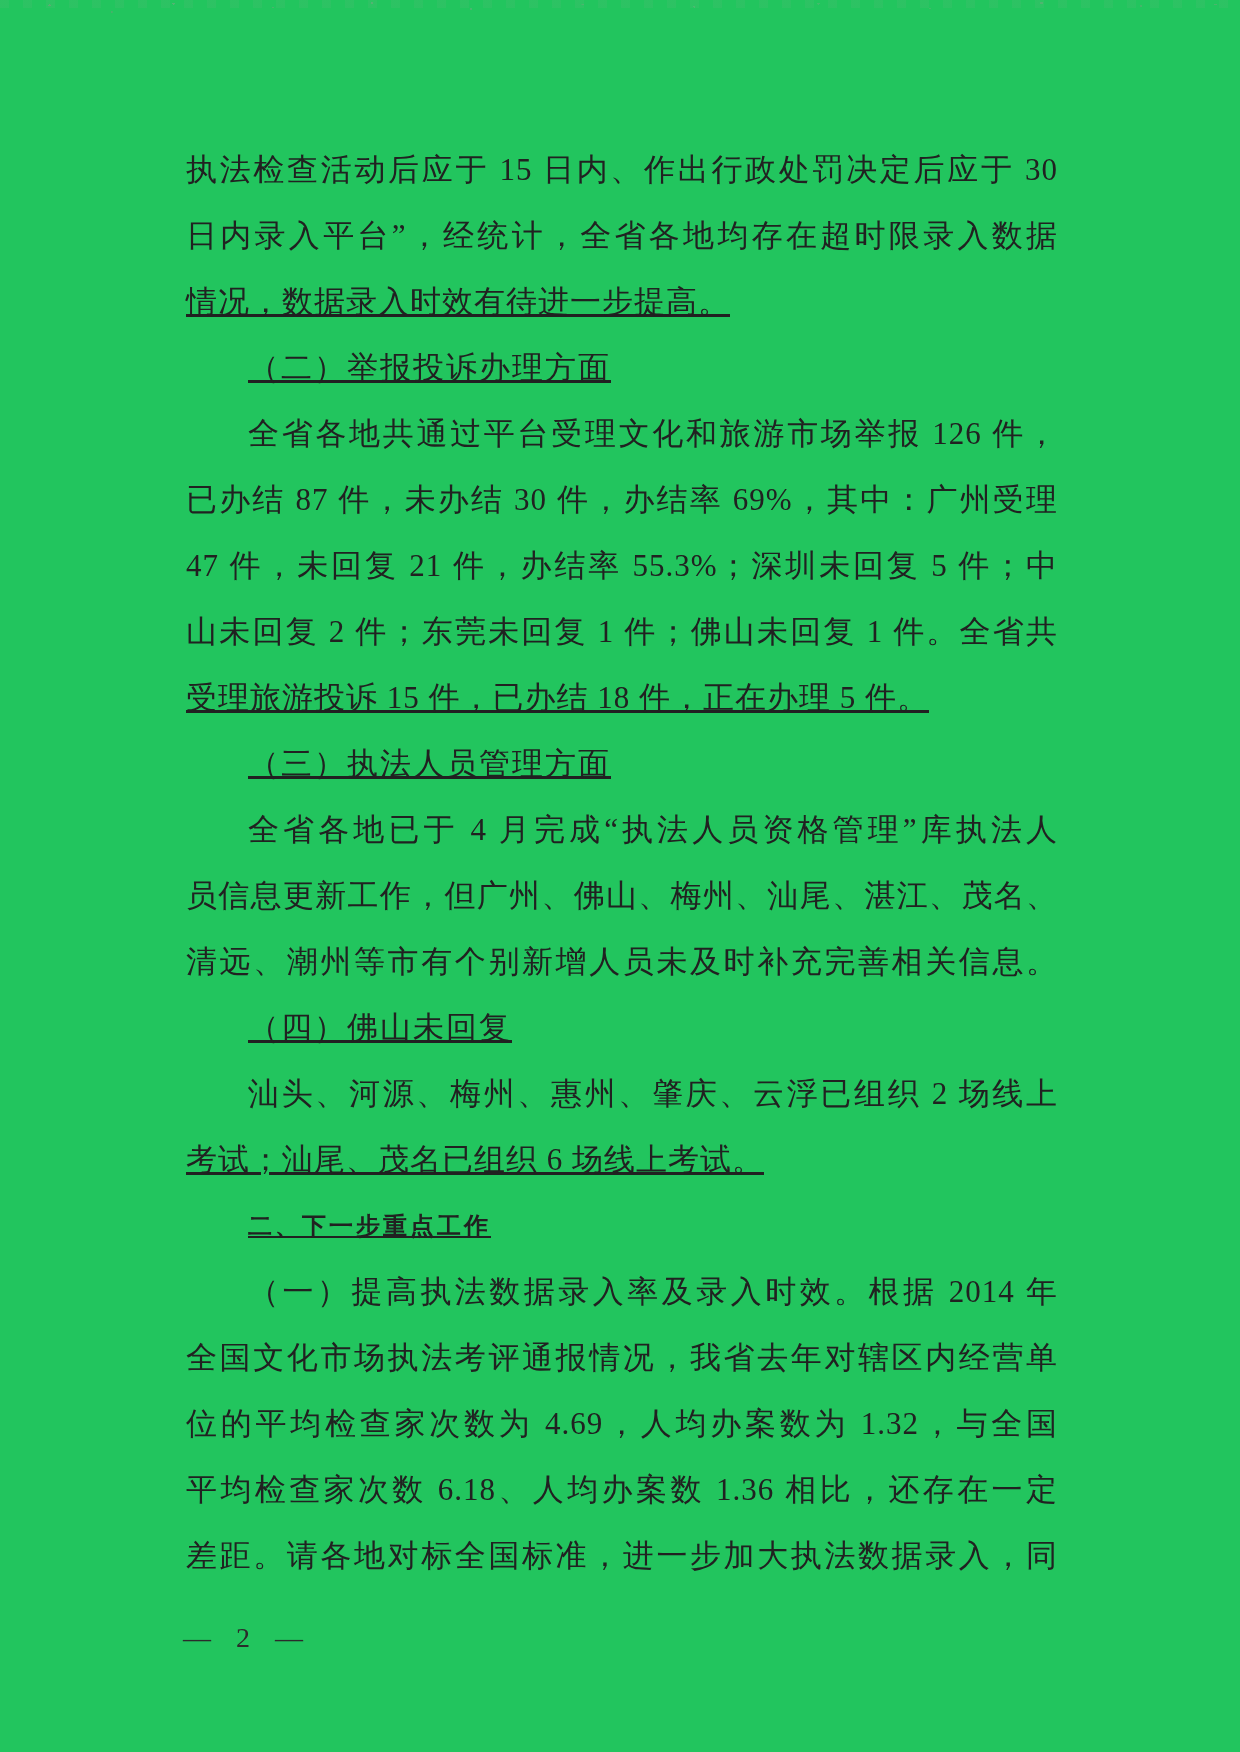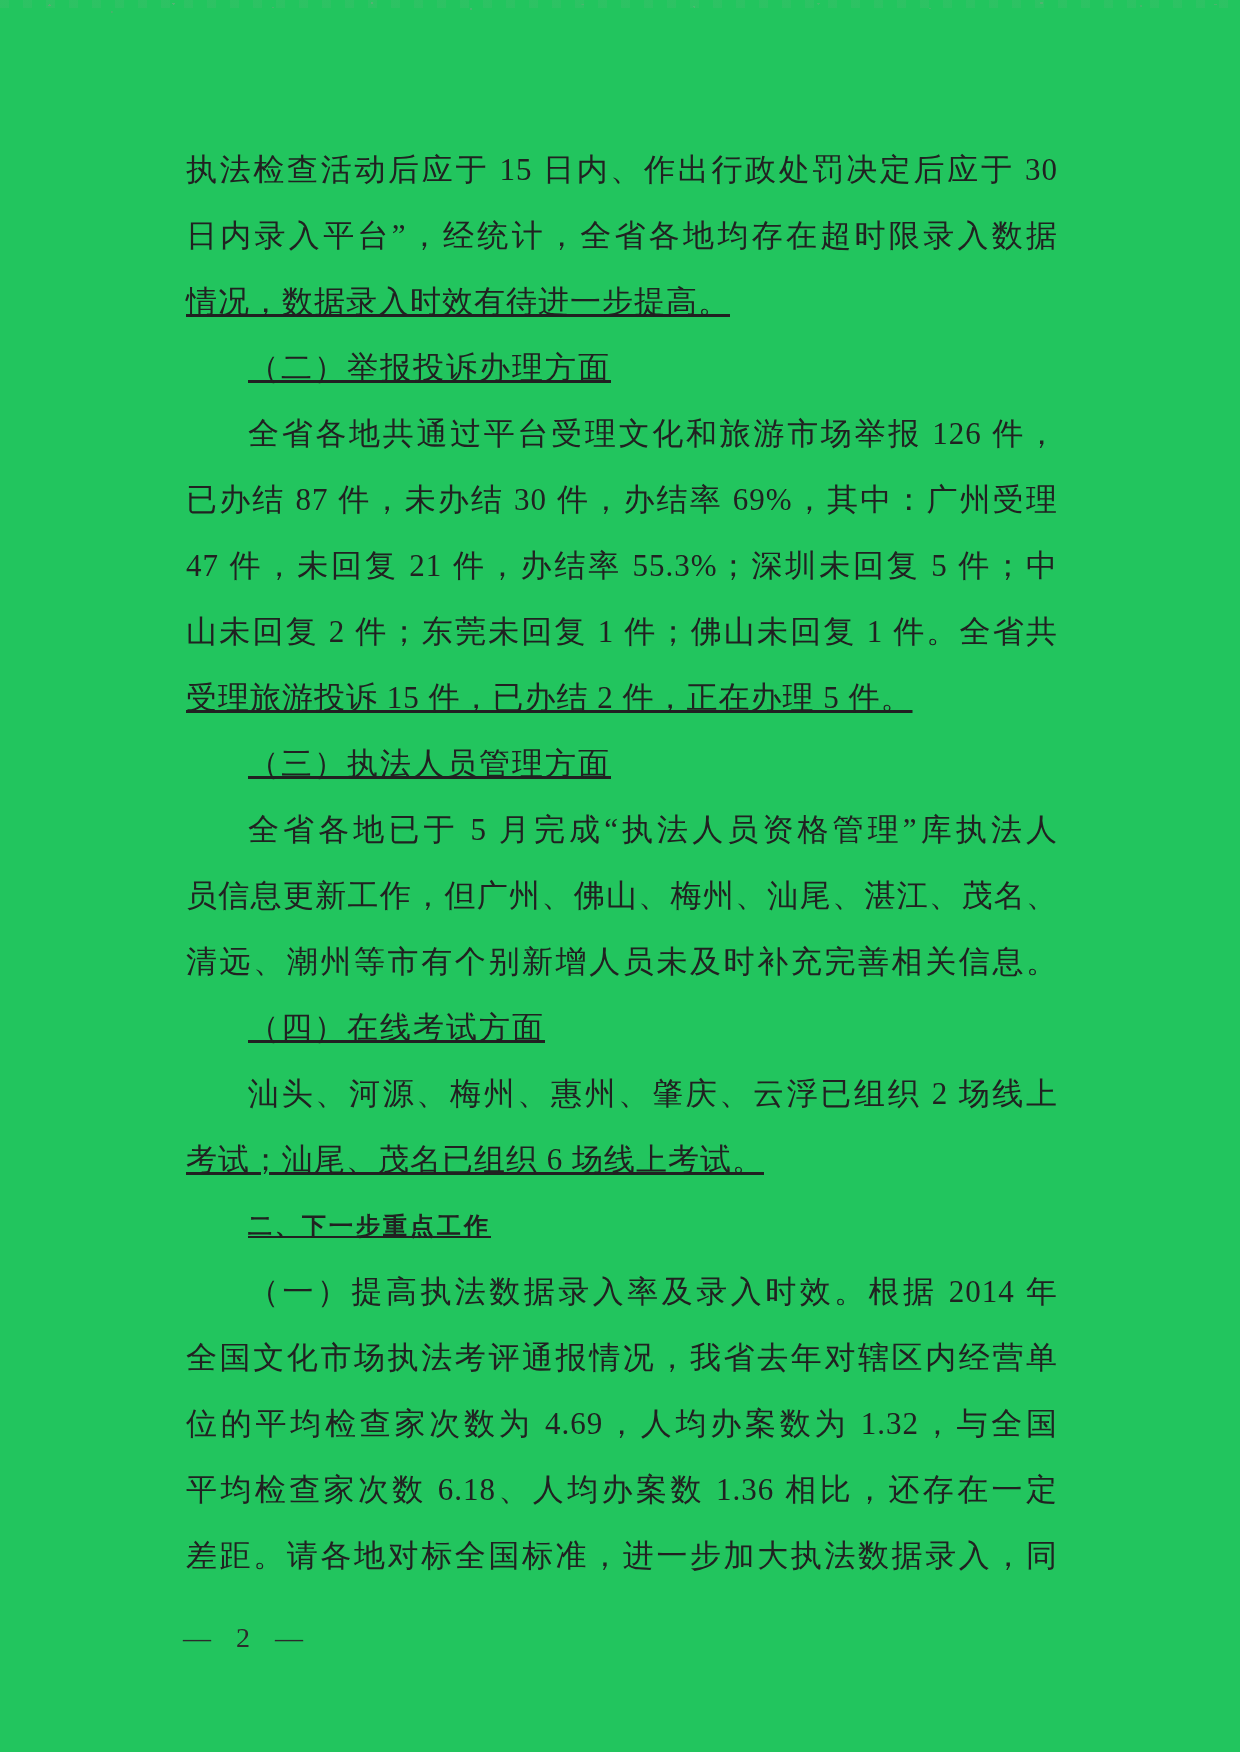--- a/index.html
+++ b/index.html
@@ -76,26 +76,26 @@
 
   <div class="content">
     <div class="line">执法检查活动后应于 15 日内、作出行政处罚决定后应于 30</div>
     <div class="line">日内录入平台”，经统计，全省各地均存在超时限录入数据</div>
     <div class="line end">情况，数据录入时效有待进一步提高。</div>
     <div class="line ind end kai">（二）举报投诉办理方面</div>
     <div class="line ind">全省各地共通过平台受理文化和旅游市场举报 126 件，</div>
     <div class="line">已办结 87 件，未办结 30 件，办结率 69%，其中：广州受理</div>
     <div class="line">47 件，未回复 21 件，办结率 55.3%；深圳未回复 5 件；中</div>
     <div class="line">山未回复 2 件；东莞未回复 1 件；佛山未回复 1 件。全省共</div>
-    <div class="line end">受理旅游投诉 15 件，已办结 2 件，正在办理 5 件。</div>
+    <div class="line end">受理旅游投诉 15 件，已办结 18 件，正在办理 5 件。</div>
     <div class="line ind end kai">（三）执法人员管理方面</div>
-    <div class="line ind">全省各地已于 5 月完成“执法人员资格管理”库执法人</div>
+    <div class="line ind">全省各地已于 4 月完成“执法人员资格管理”库执法人</div>
     <div class="line">员信息更新工作，但广州、佛山、梅州、汕尾、湛江、茂名、</div>
     <div class="line">清远、潮州等市有个别新增人员未及时补充完善相关信息。</div>
-    <div class="line ind end kai">（四）在线考试方面</div>
+    <div class="line ind end kai">（四）佛山未回复</div>
     <div class="line ind">汕头、河源、梅州、惠州、肇庆、云浮已组织 2 场线上</div>
     <div class="line end">考试；汕尾、茂名已组织 6 场线上考试。</div>
     <div class="line ind end h2">二、下一步重点工作</div>
     <div class="line ind">（一）提高执法数据录入率及录入时效。根据 2014 年</div>
     <div class="line">全国文化市场执法考评通报情况，我省去年对辖区内经营单</div>
     <div class="line">位的平均检查家次数为 4.69，人均办案数为 1.32，与全国</div>
     <div class="line">平均检查家次数 6.18、人均办案数 1.36 相比，还存在一定</div>
     <div class="line">差距。请各地对标全国标准，进一步加大执法数据录入，同</div>
   </div>
 

